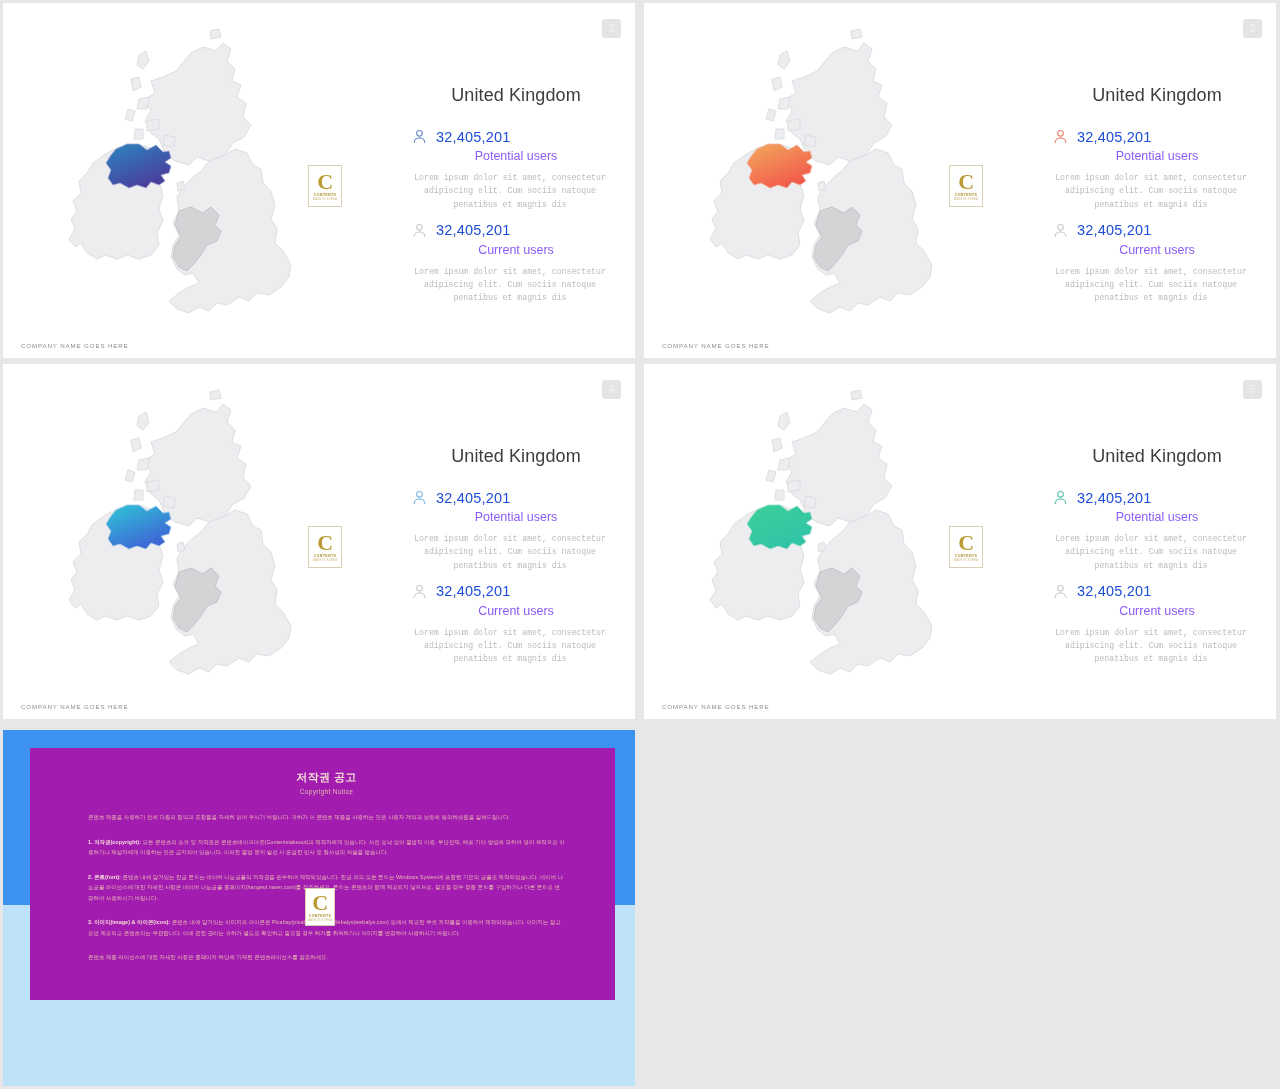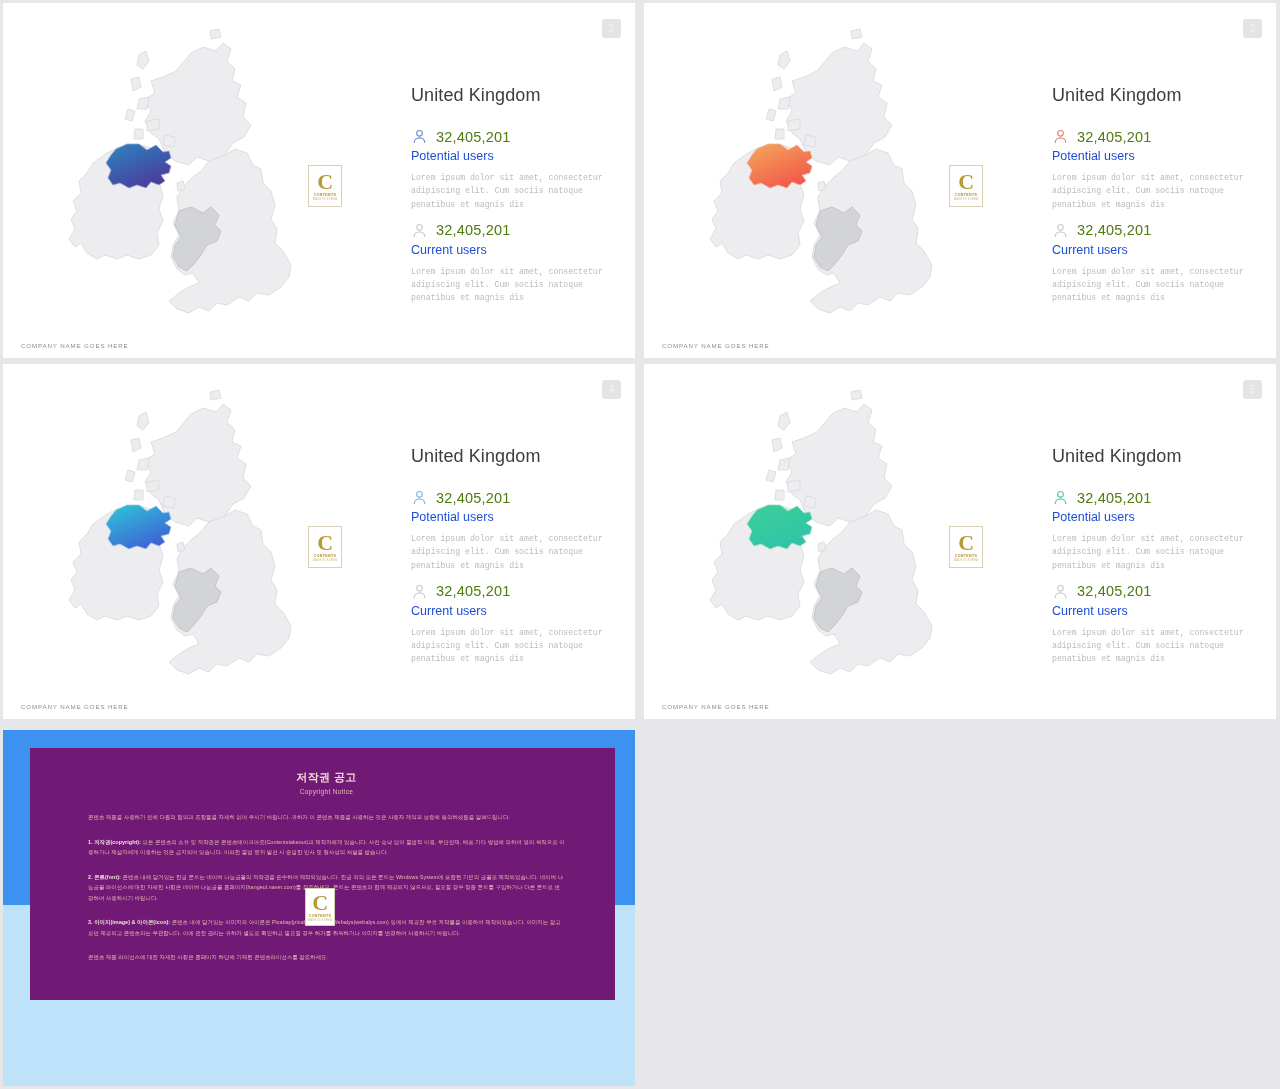--- a/index.html
+++ b/index.html
@@ -56,32 +56,32 @@
   }
   .logo-plate .logo-name {
     font-size: 3.6px; letter-spacing: .35px; color: #b08f2c; font-weight: bold;
   }
   .logo-plate .logo-sub {
     font-size: 2.6px; letter-spacing: .3px; color: #cbb271; margin-top: 1px;
   }
   .slide .logo-plate { left: 305px; top: 162px; }
 
   
-  .info { position: absolute; left: 408px; top: 82px; width: 210px; }
+  .info { position: absolute; left: 408px; top: 82px; width: 210px; text-align: center; }
   .info .country {
     font-size: 18px; color: #3d3d3d; font-weight: 400;
     letter-spacing: .1px; margin-bottom: 22px;
   }
   .stat-row { display: flex; align-items: center; gap: 8px; }
   .stat-row .ico { width: 17px; height: 17px; flex: 0 0 17px; }
   .stat-row .num {
-    font-size: 14.5px; color: #4d7c0f; letter-spacing: .2px;
+    font-size: 14.5px; color: #1d4ed8; letter-spacing: .2px;
   }
   .stat-label {
-    font-size: 12.5px; color: #1d4ed8; margin: 4px 0 8px 0;
+    font-size: 12.5px; color: #8b5cf6; margin: 4px 0 8px 0;
   }
   .stat-desc {
     font-size: 8.2px; line-height: 1.62; color: #b9bbbe; width: 198px;
     margin-bottom: 11px;
     font-family: Liberation Mono, monospace;
   }
 
   
   .footer-note {
     position: absolute; left: 18px; bottom: 9px;
@@ -95,21 +95,21 @@
     background: #bfe2fb;
   }
   .cr-slide-front {
     position: absolute; left: 3px; top: 730px;
     width: 632px; height: 175px;
     background: #3d91ef;
   }
   .cr-box {
     position: absolute; left: 30px; top: 748px;
     width: 585px; height: 252px;
-    background: #701a75;
+    background: #a21caf;
     padding: 22px 50px 0 58px;
   }
   .cr-title {
     text-align: center; color: #f3d9d6;
     font-size: 11px; font-weight: bold; letter-spacing: .4px;
   }
   .cr-subtitle {
     text-align: center; color: #e6b7b2;
     font-size: 6.6px; margin-top: 3px; letter-spacing: .3px;
   }

